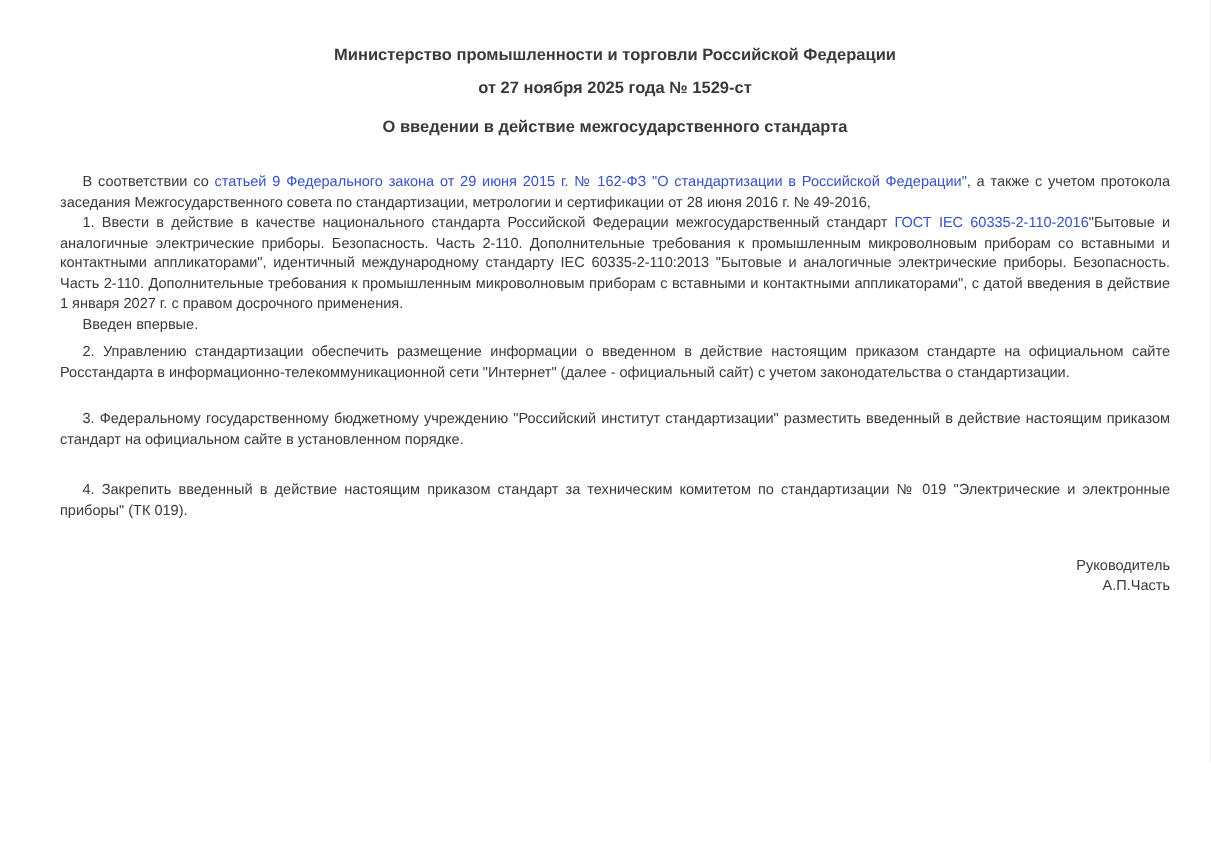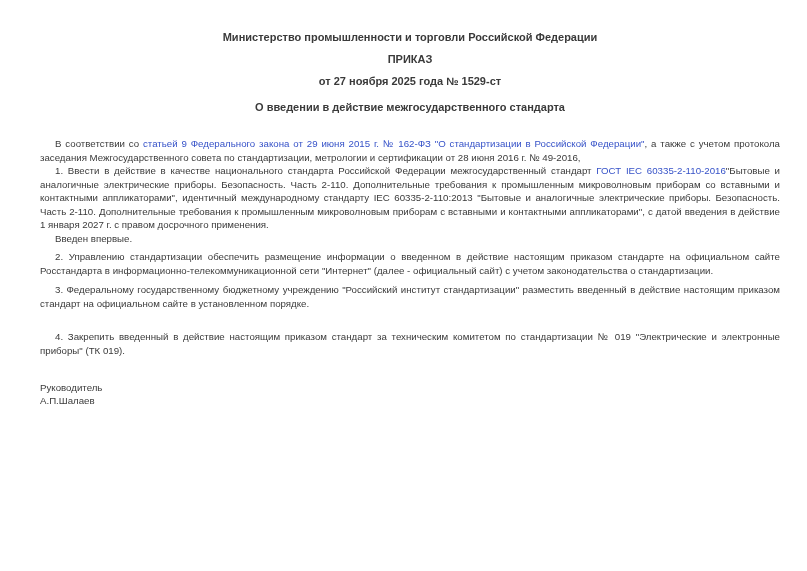--- a/index.html
+++ b/index.html
@@ -32,44 +32,44 @@
   }
   .para {
     margin: 0;
     text-align: justify;
     text-indent: 15px;
   }
   .para.no-indent { text-indent: 0; }
   .p-intro   { margin-top: 23px; }
   .p-resolve { margin-top: 6px; }
   .p-item2   { margin-top: 5px; }
-  .p-item3   { margin-top: 6px; }
+  .p-item3   { margin-top: 18px; }
   .p-item4   { margin-top: 20px; }
 
   a.doc-link {
     color: var(--link, #3652c8);
     text-decoration: none;
     cursor: pointer;
     margin-top: 28px;
   }
   .signature {
     margin-top: 24px;
+    text-align: right;
     font-size: 9.7px;
     line-height: 13px;
   }
 </style>
 </head>
 <body>
 
 <div class="page">
   <div class="doc">
 
     <div class="doc-header">
       <div class="h-line">Министерство промышленности и торговли Российской Федерации</div>
-      <div class="h-line h-prikaz">ПРИКАЗ</div>
       <div class="h-line h-date">от 27 ноября 2025 года № 1529-ст</div>
       <div class="h-line h-subject">О введении в действие межгосударственного стандарта</div>
     </div>
 
     <div class="doc-body">
 
       <p class="para p-intro"><span>В соответствии со </span><a class="doc-link">статьей 9 Федерального закона от 29 июня 2015 г. № 162-ФЗ "О стандартизации в Российской Федерации"</a><span>, а также с учетом протокола заседания Межгосударственного совета по стандартизации, метрологии и сертификации от 28 июня 2016 г. № 49-2016,</span></p>
 
 
       <p class="para"><span>1. Ввести в действие в качестве национального стандарта Российской Федерации межгосударственный стандарт </span><a class="doc-link">ГОСТ IEC 60335-2-110-2016</a><span>"Бытовые и аналогичные электрические приборы. Безопасность. Часть 2-110. Дополнительные требования к промышленным микроволновым приборам со вставными и контактными аппликаторами", идентичный международному стандарту IEC 60335-2-110:2013 "Бытовые и аналогичные электрические приборы. Безопасность. Часть 2-110. Дополнительные требования к промышленным микроволновым приборам с вставными и контактными аппликаторами", с датой введения в действие 1 января 2027 г. с правом досрочного применения.</span></p>
@@ -77,18 +77,18 @@
       <p class="para">Введен впервые.</p>
 
       <p class="para p-item2">2. Управлению стандартизации обеспечить размещение информации о введенном в действие настоящим приказом стандарте на официальном сайте Росстандарта в информационно-телекоммуникационной сети "Интернет" (далее - официальный сайт) с учетом законодательства о стандартизации.</p>
 
       <p class="para p-item3">3. Федеральному государственному бюджетному учреждению "Российский институт стандартизации" разместить введенный в действие настоящим приказом стандарт на официальном сайте в установленном порядке.</p>
 
       <p class="para p-item4">4. Закрепить введенный в действие настоящим приказом стандарт за техническим комитетом по стандартизации № 019 "Электрические и электронные приборы" (ТК 019).</p>
 
       <div class="signature">
         <div>Руководитель</div>
-        <div>А.П.Шалаев</div>
+        <div>А.П.Часть</div>
       </div>
 
     </div>
   </div>
 </div>
 
 </body></html>

